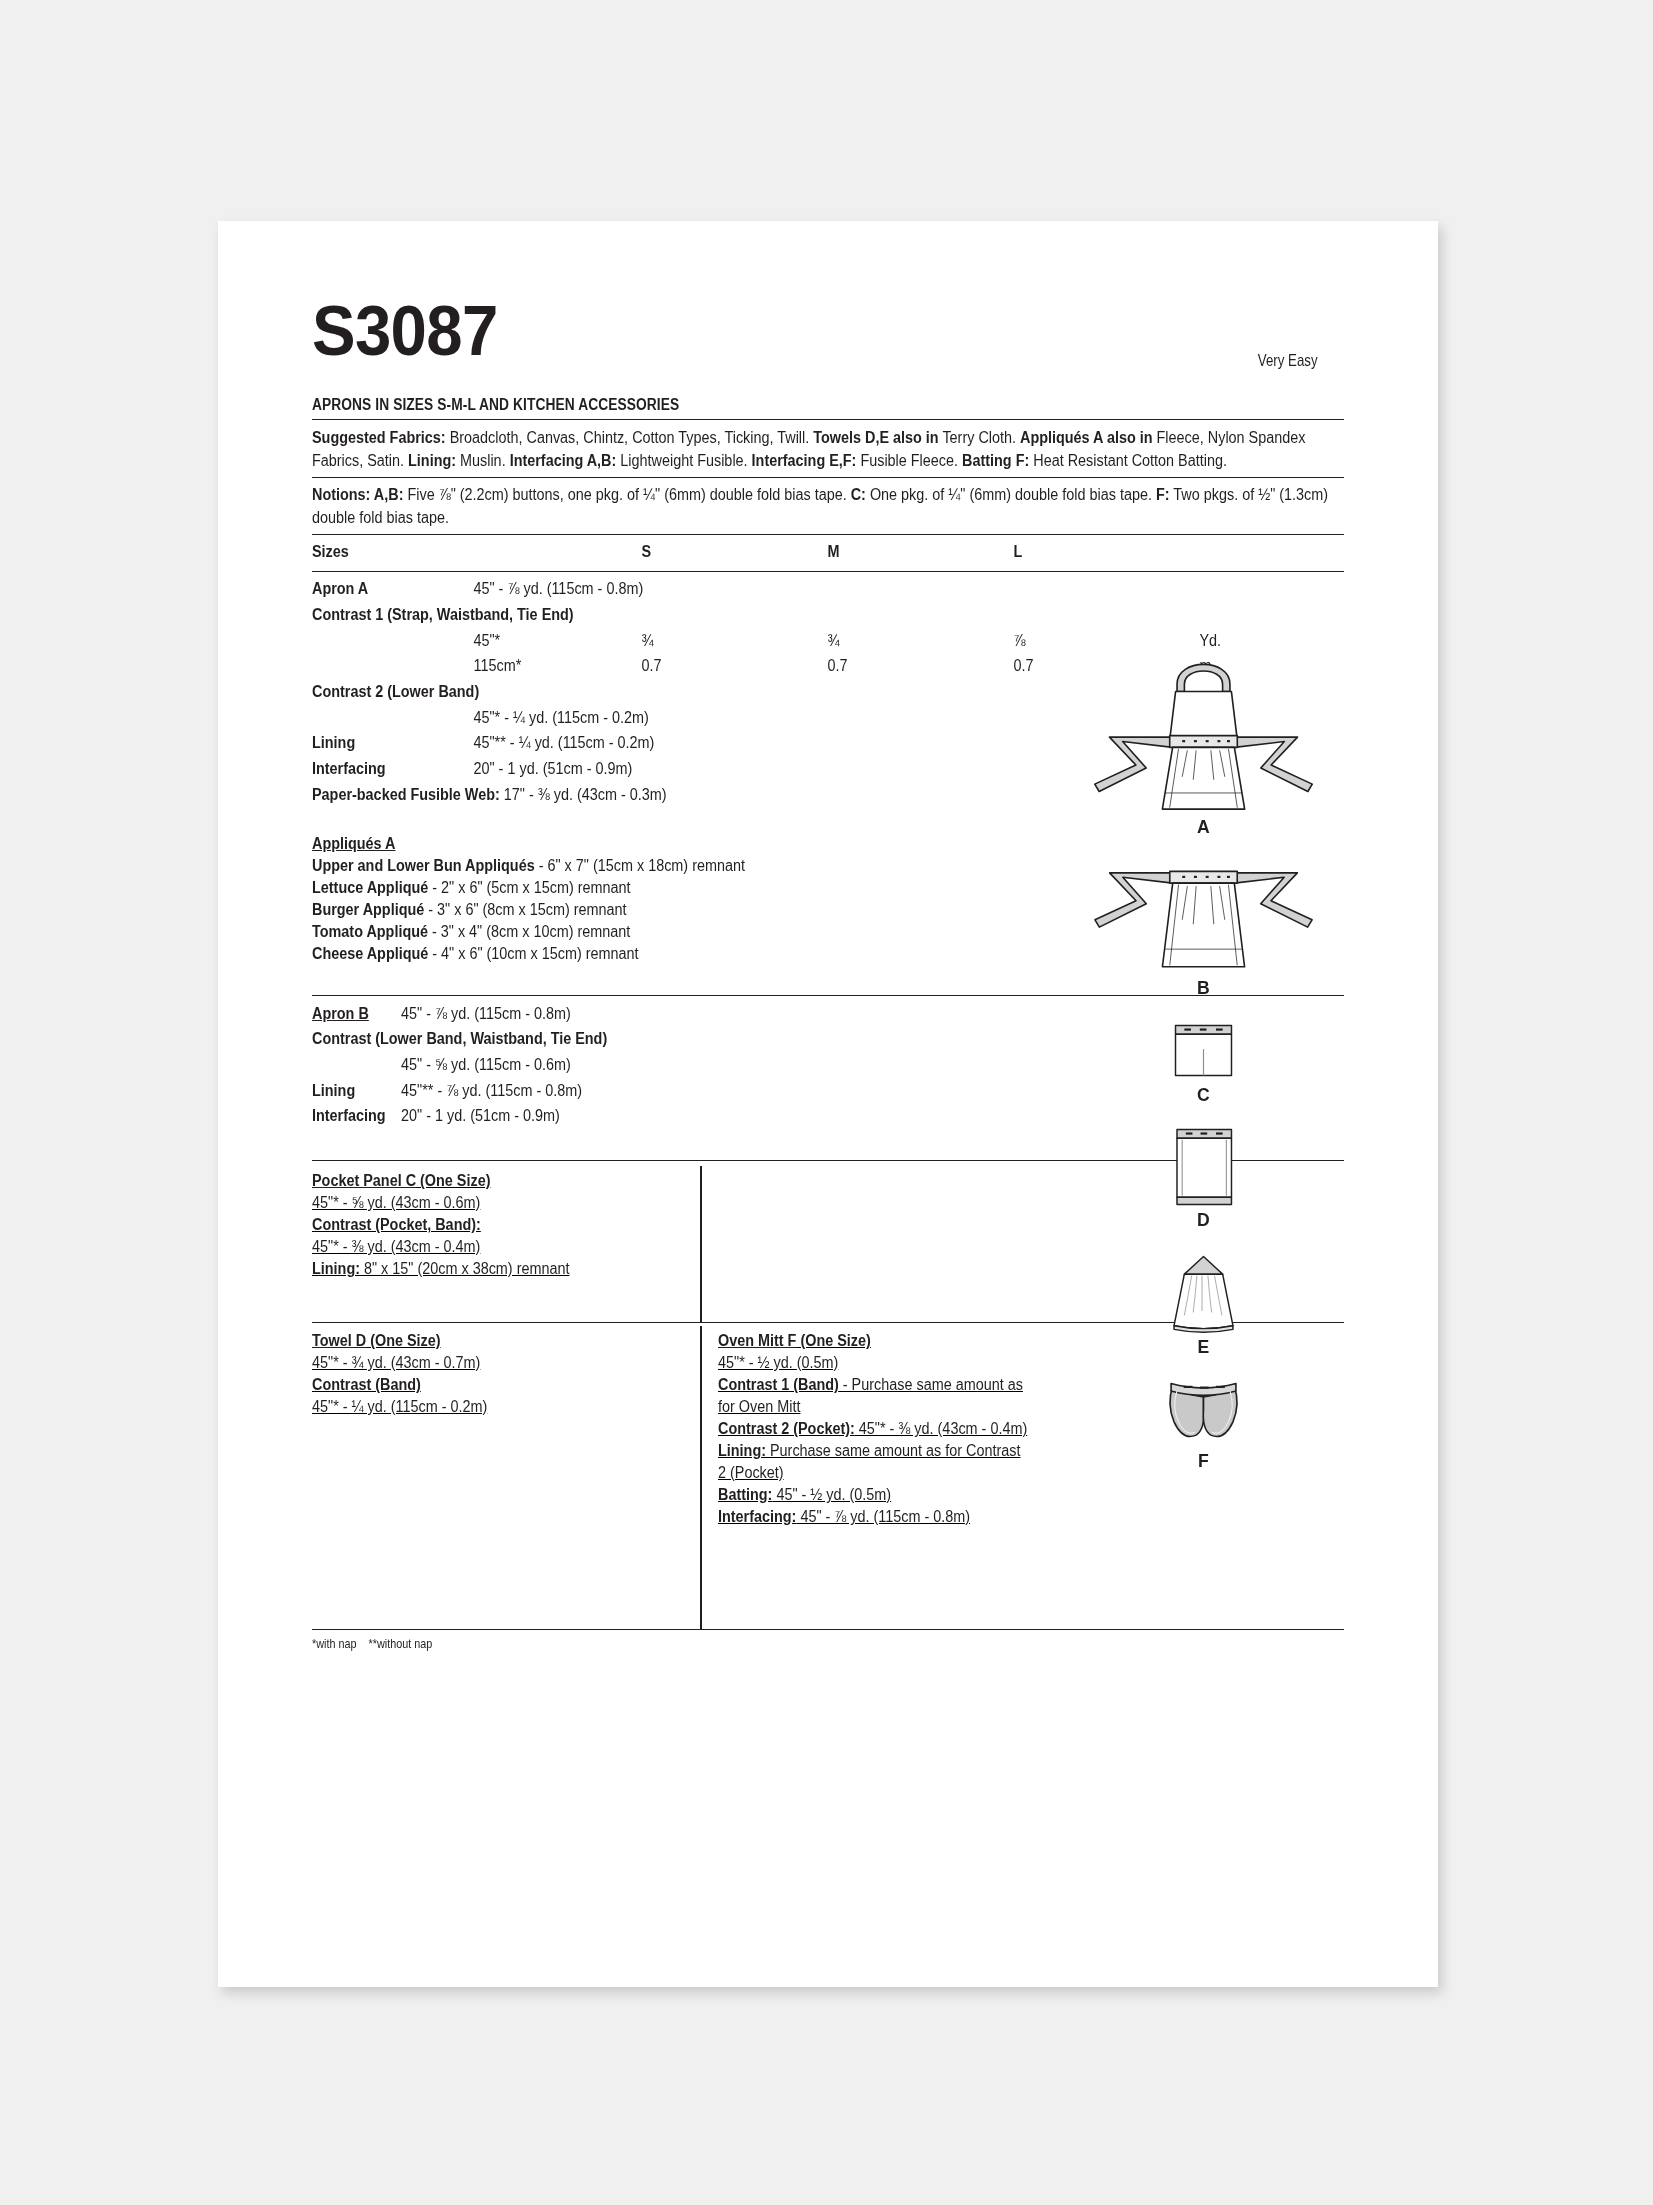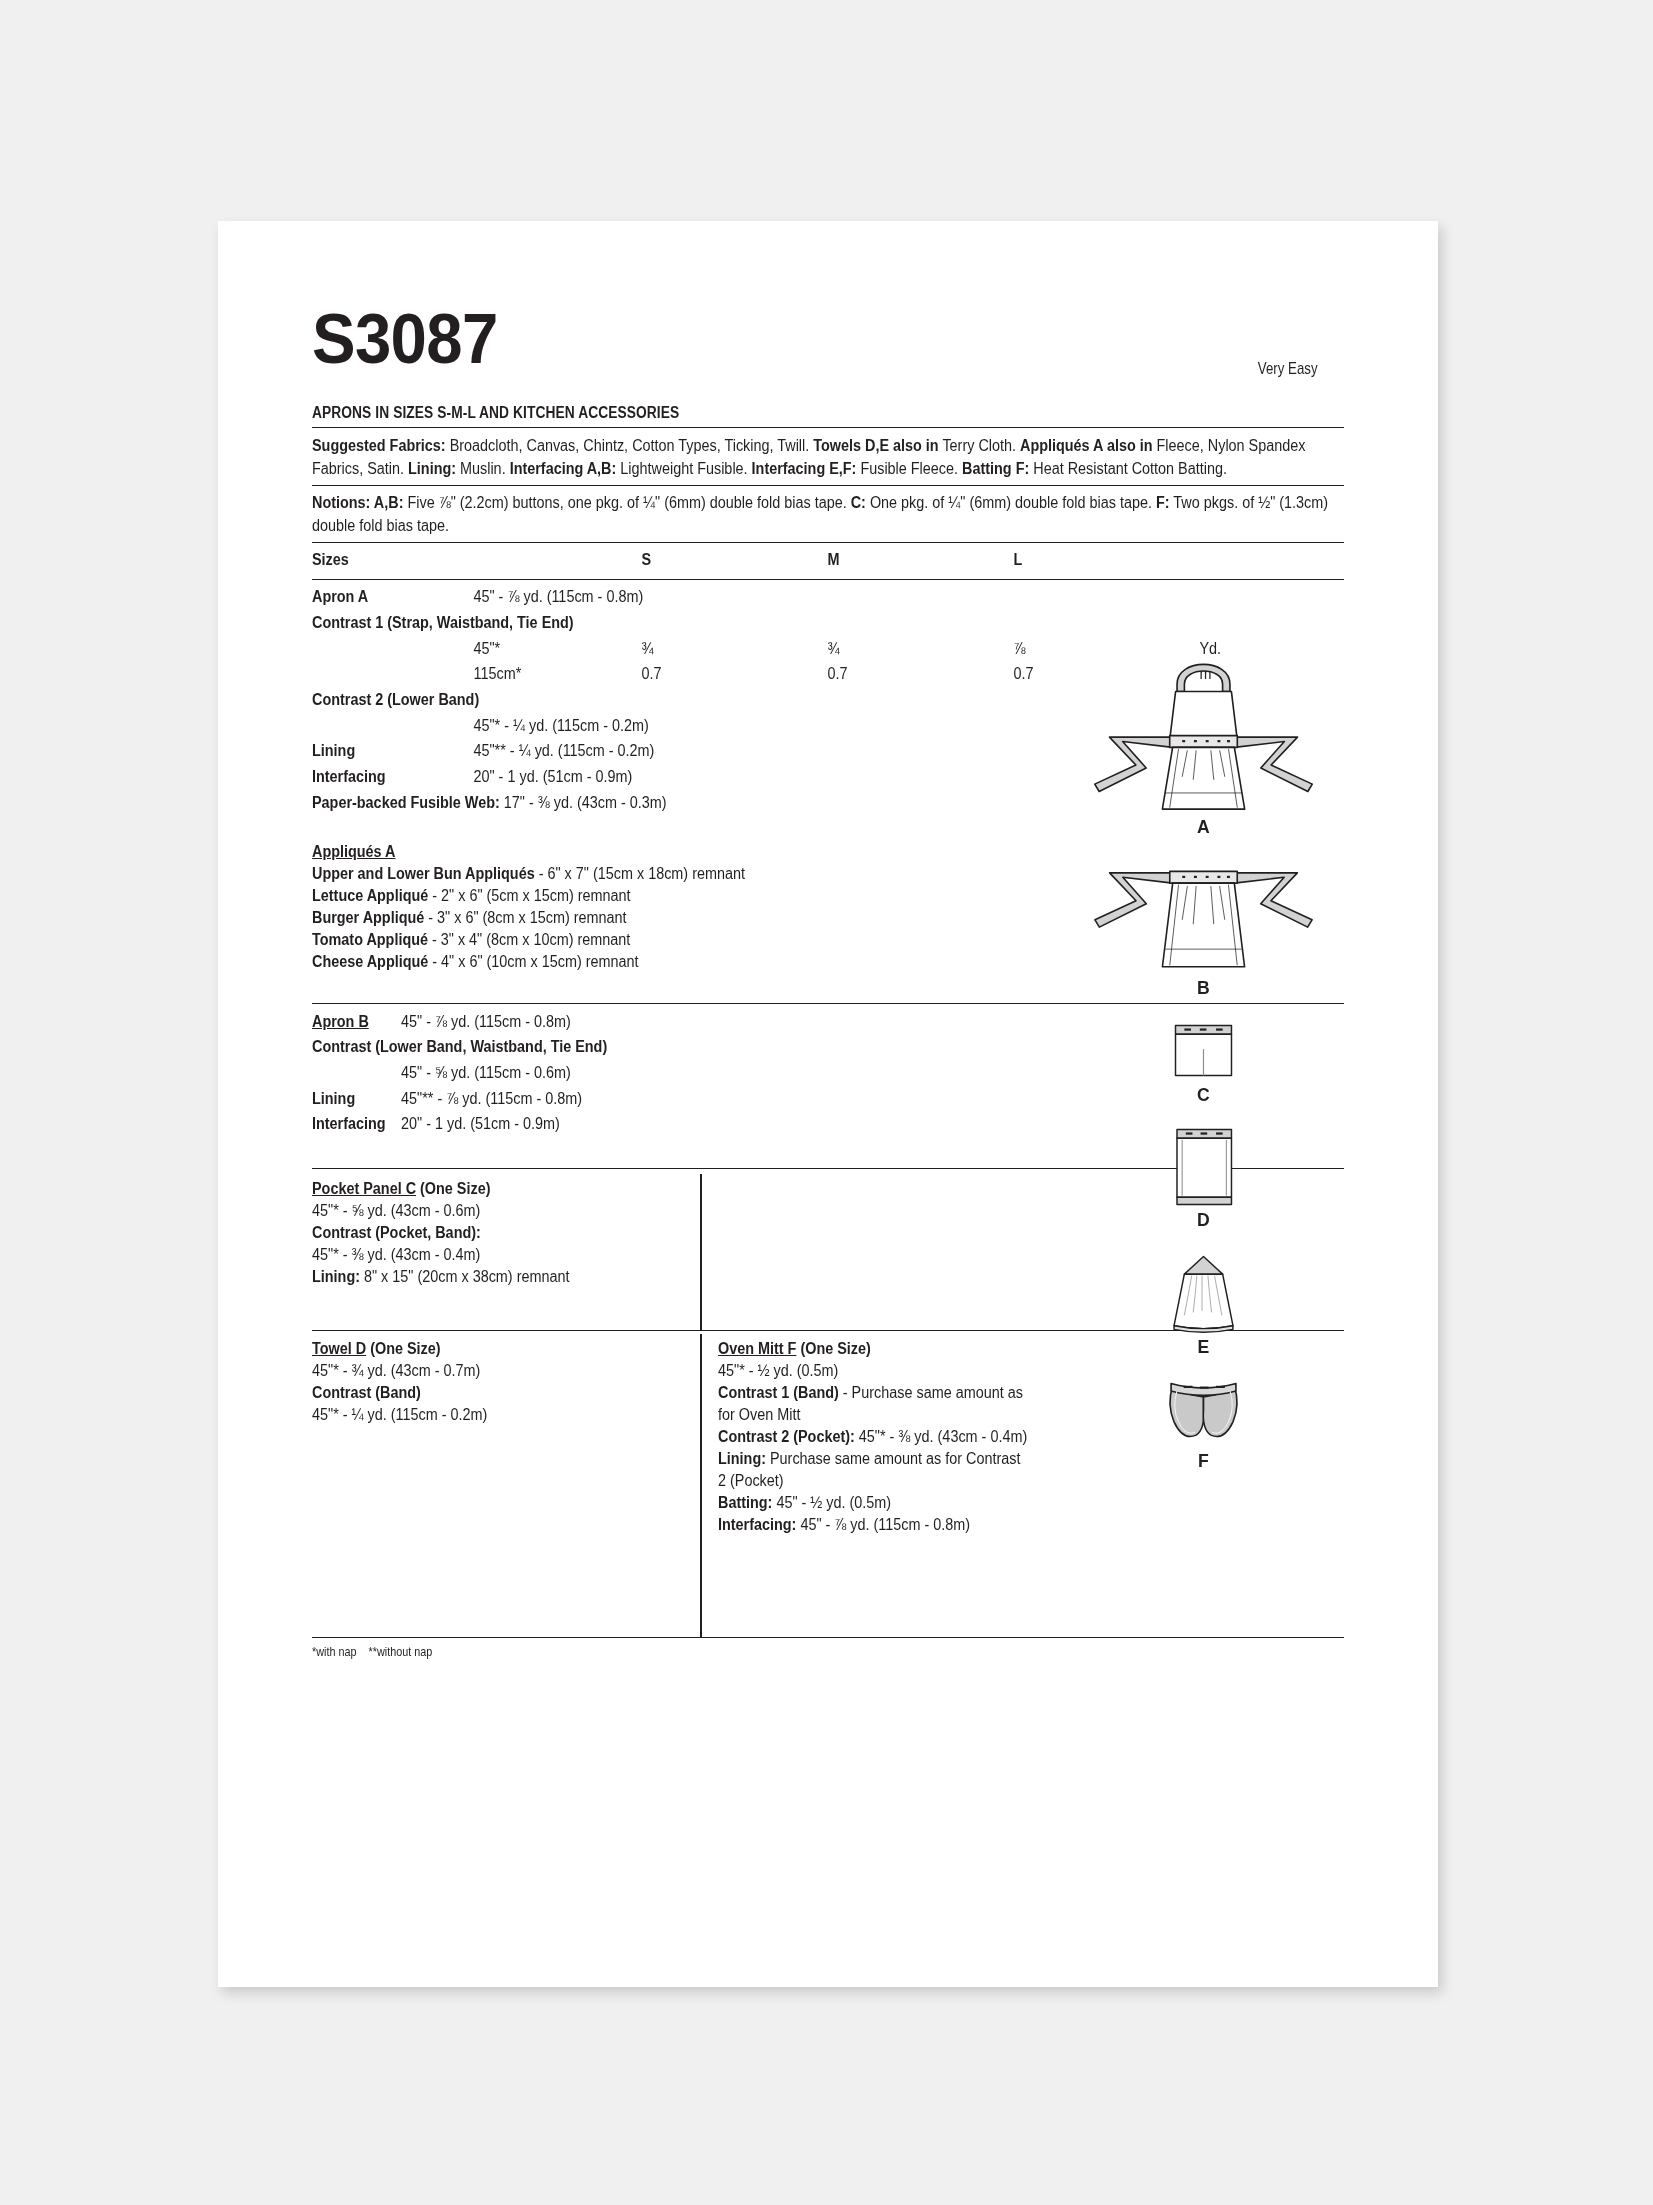--- a/index.html
+++ b/index.html
@@ -21,21 +21,20 @@
     height: 1766px;
     background: #ffffff;
     box-shadow: 4.4px 5.9px 11.8px rgba(0,0,0,0.16);
     box-sizing: border-box;
   }
   .inner {
     position: absolute;
     left: 94px;
     top: 74px;
     width: 1032px;
-    margin-top: 8px;
   }
 
   
   .headrow {
     position: relative;
     height: 97px;
   }
   .pattern-number {
     font-family: "Liberation Sans Narrow", "Liberation Sans", sans-serif;
     font-weight: bold;
@@ -129,20 +128,21 @@
   }
 
   
   .grid {
     position: relative;
     width: 100%;
   }
   .grid-row {
     display: flex;
     position: relative;
+    text-decoration: underline;
   }
   .grid-col {
     box-sizing: border-box;
     padding: 4.4px 0 7.4px 0;
   }
   .col-left { width: 388px; padding-right: 16px; }
   .col-right { width: 644px; padding-left: 17.6px; }
   .vline {
     position: absolute;
     left: 388px;

